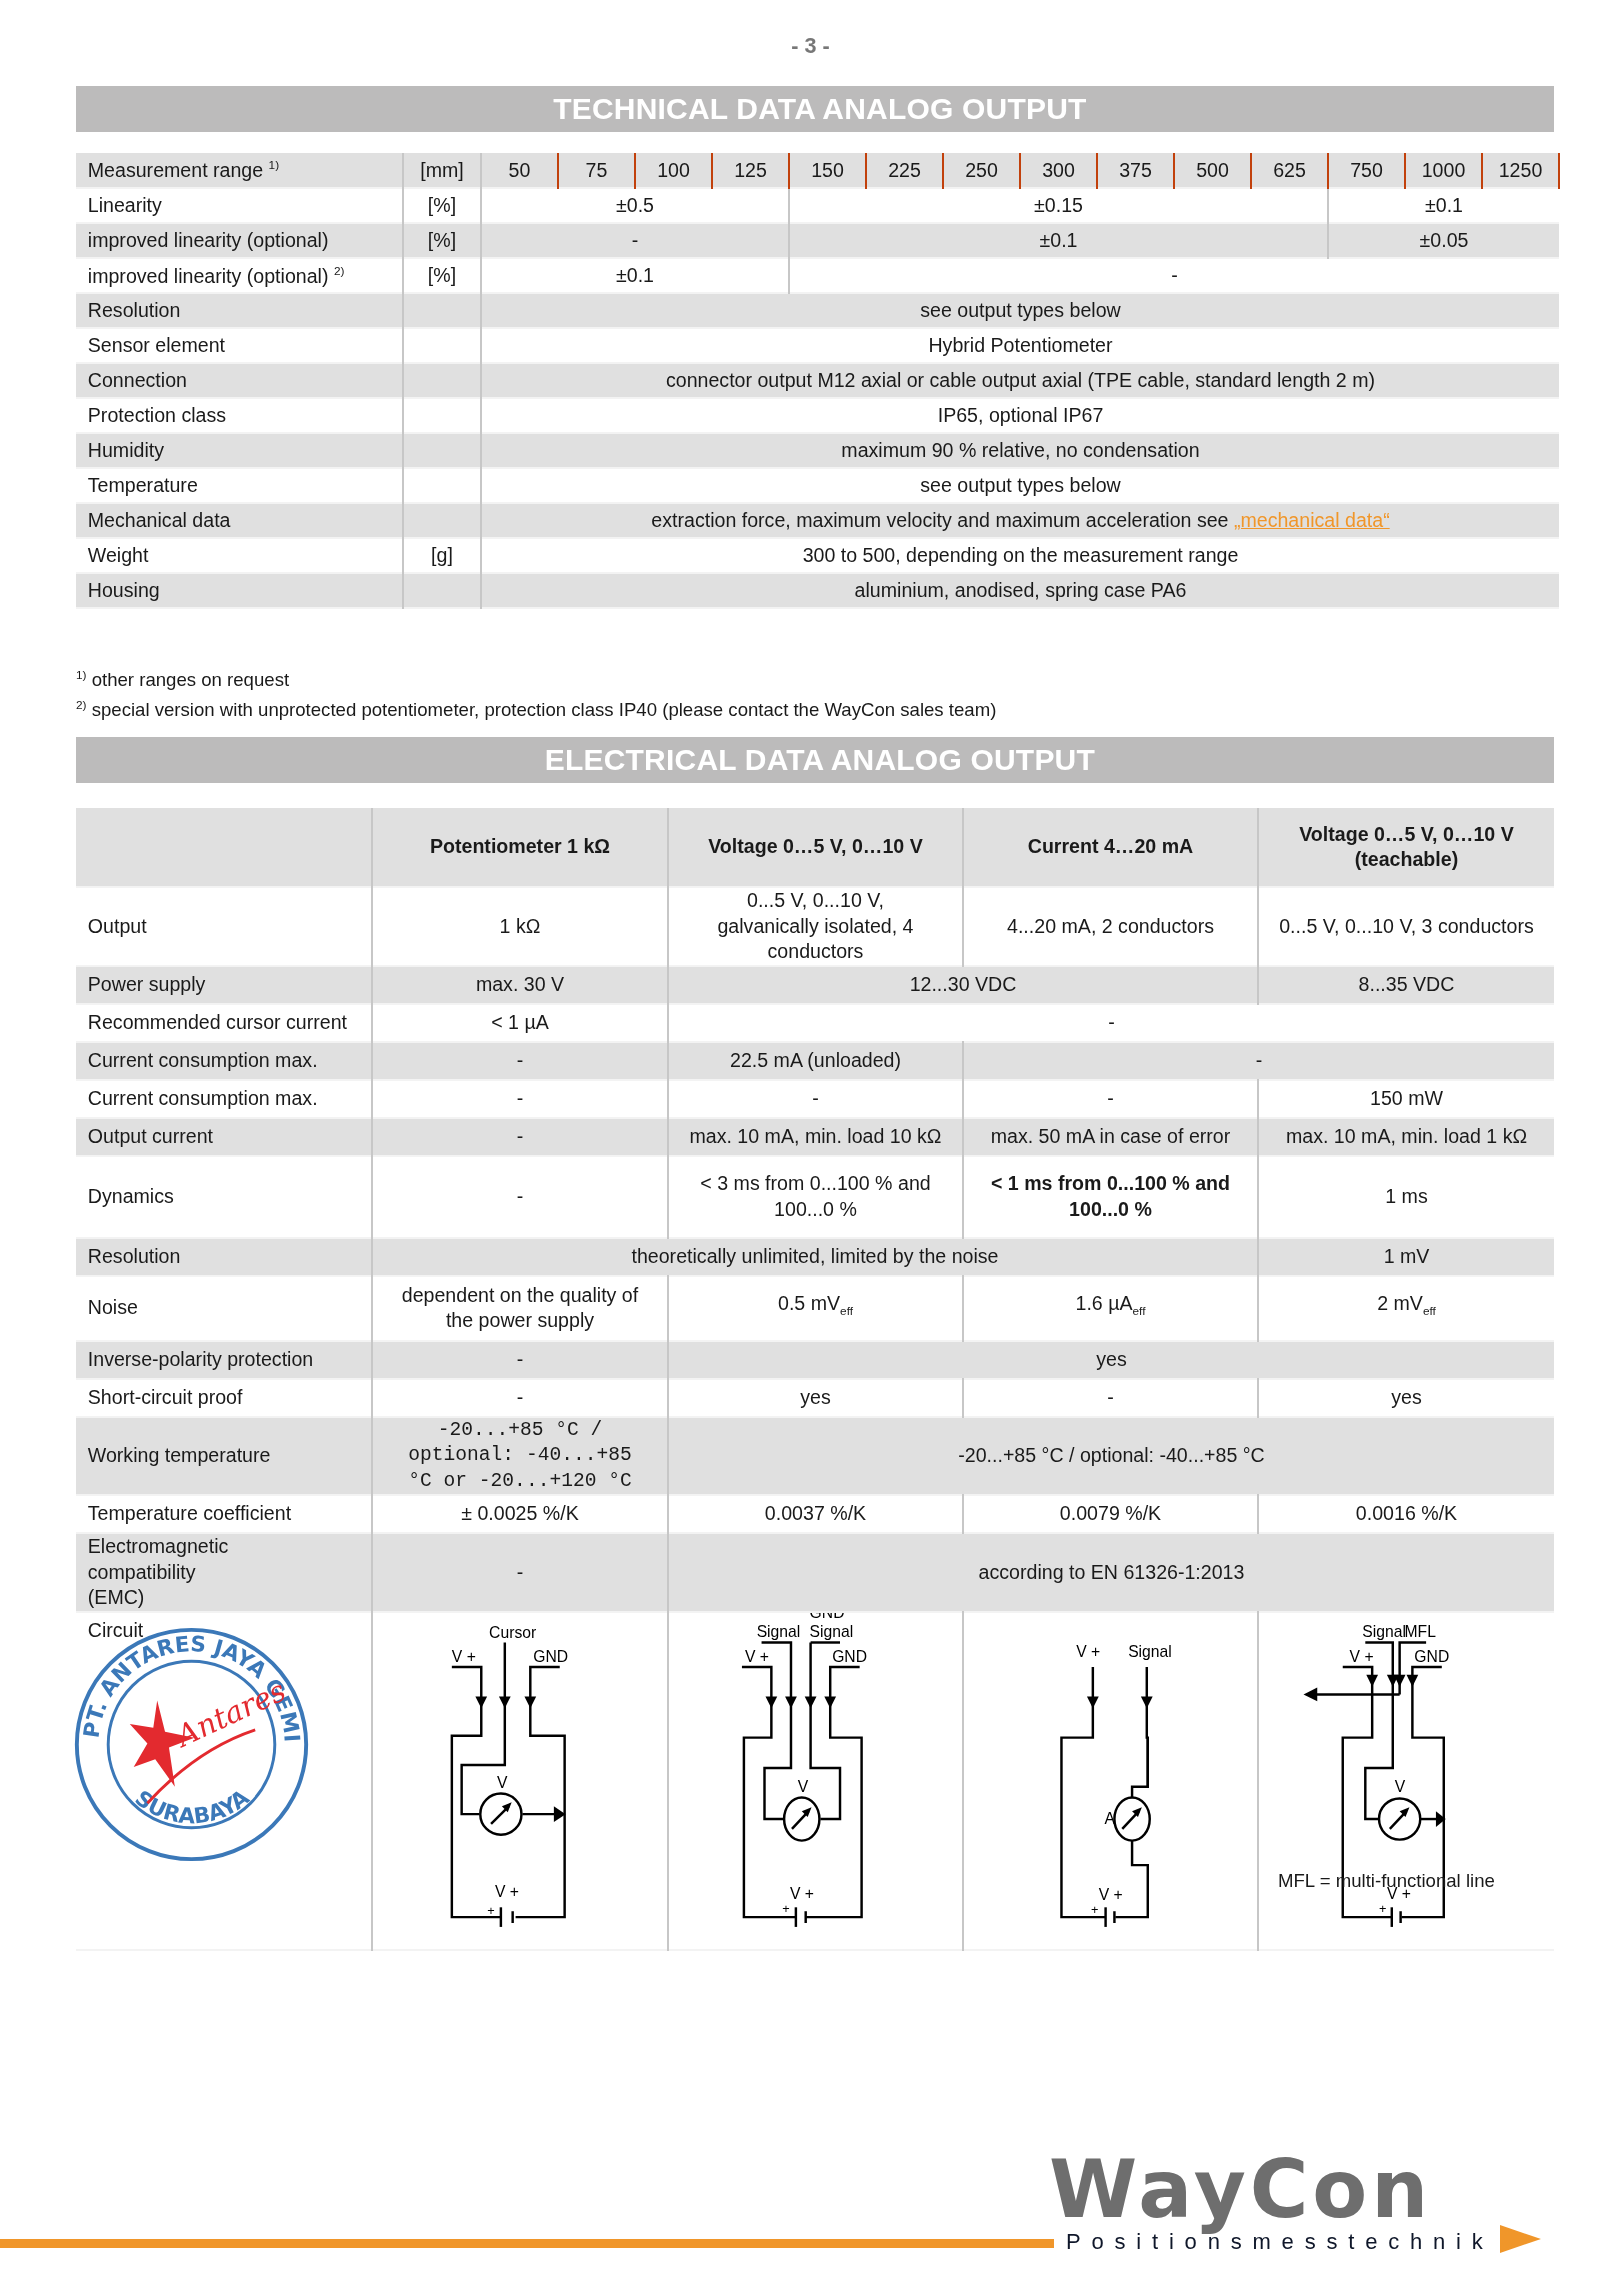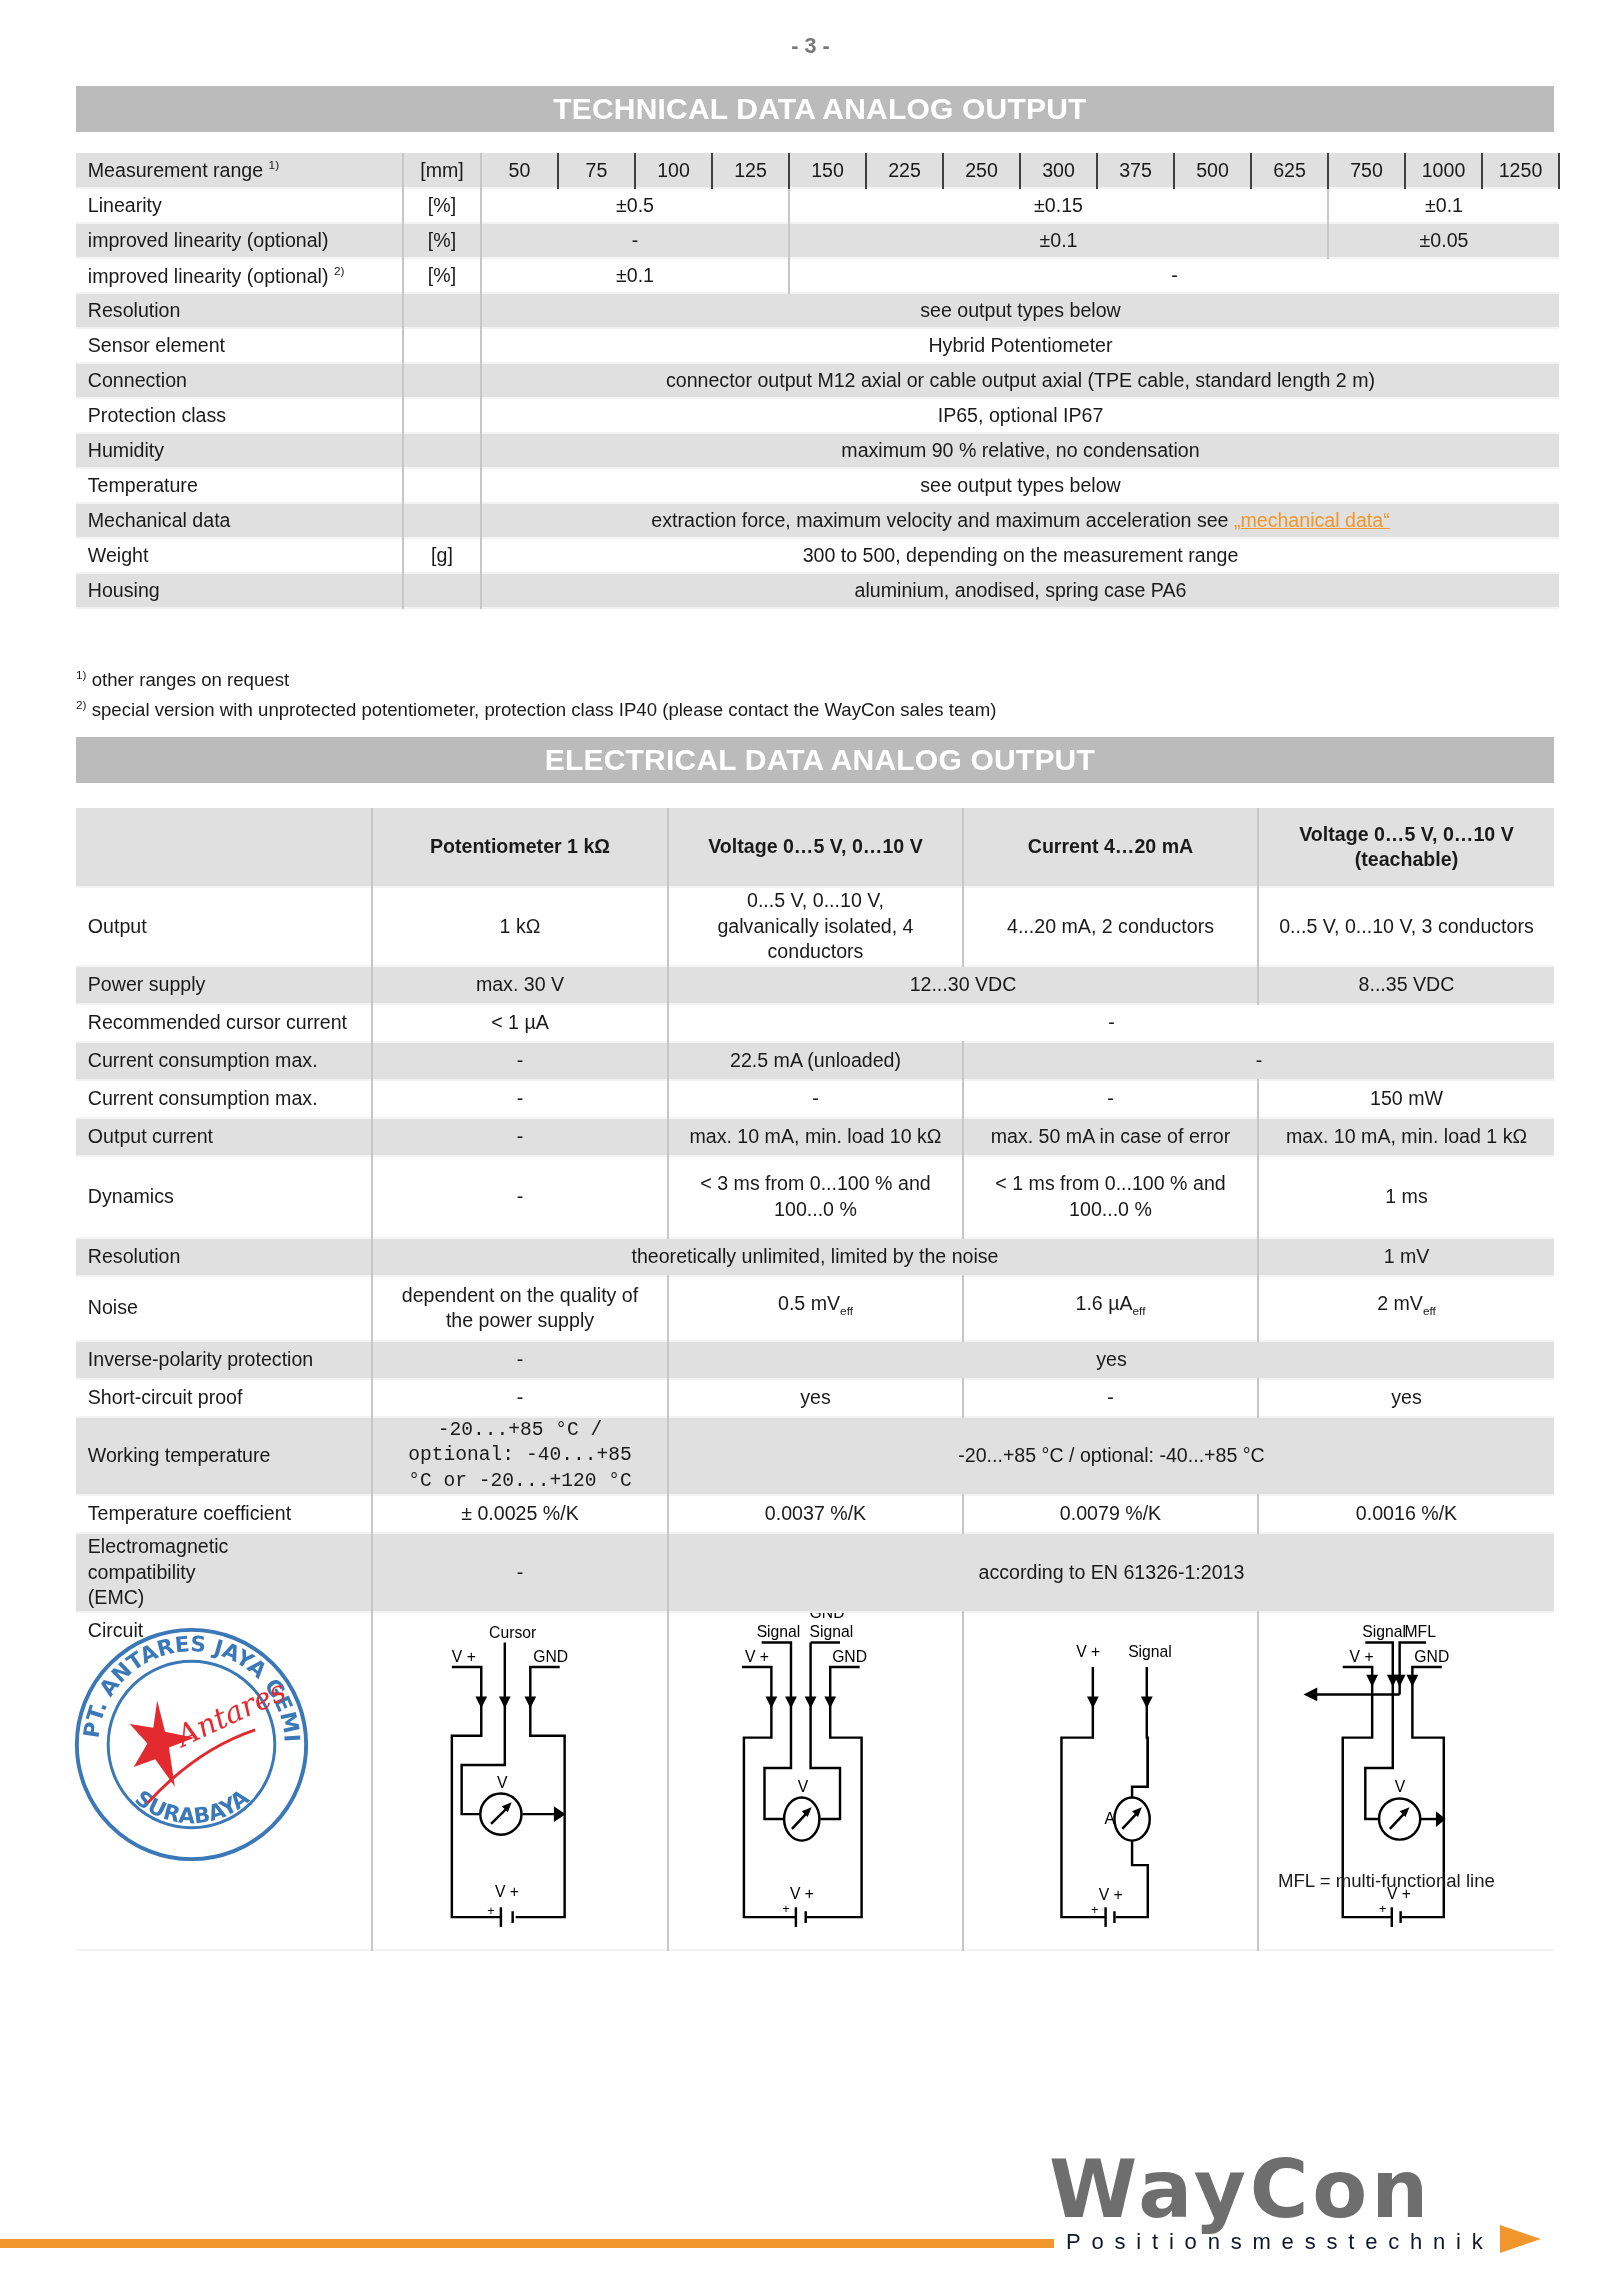--- a/index.html
+++ b/index.html
@@ -7,21 +7,21 @@
   .page-num { position:absolute; top:33px; left:0; width:1621px; text-align:center; font-size:21.6px; font-weight:bold; color:#777; }
   .section-bar { position:absolute; left:76px; width:1478px; height:46px; background:#bcbbbb; color:#ffffff; font-size:30px; font-weight:bold; line-height:46px; padding-left:9.8px; box-sizing:border-box; letter-spacing:0.2px;text-align:center; }
   table { position:absolute; left:76px; width:1478px; border-collapse:collapse; table-layout:fixed; font-size:19.6px; }
   td, th { padding:0 3.9px; text-align:center; vertical-align:middle; border-left:2.9px solid #c7c7c7; border-right:2.9px solid #c7c7c7; }
   td:first-child, th:first-child { text-align:left; padding-left:11.8px; border-left:none; }
   td:last-child, th:last-child { border-right:none; }
   tr.g td, tr.g th { background:#e0e0e0; }
   tr.w td { background:#ffffff; }
   tr { border-bottom:2.9px solid #f3f3f3; }
   .t1 tr { height:35px; }
-  .t1 td.rng { border-left:2px solid #cfcfcf; border-right:2px solid #404040; }
+  .t1 td.rng { border-left:2px solid #cfcfcf; border-right:2px solid #c2410c; }
   .t1 td.u { text-align:center; }
   .link { color:#f0962a; text-decoration:underline; }
   sup { font-size:11.8px; }
   sub { font-size:11.8px; }
   .footnotes { position:absolute; left:76px; top:663px; font-size:18.6px; line-height:25.5px; }
   .t2 th { font-weight:bold; font-size:19.6px; height:62px; line-height:25.5px; }
   .t2 td { line-height:25.5px; }
   .circuit-row td { vertical-align:top; background:#fff; }
   .circ { display:block; margin:0 auto; }
   .stamp { position:absolute; left:69px; top:1622px; }
@@ -190,21 +190,21 @@
     <td>Output current</td>
     <td>-</td>
     <td>max. 10 mA, min. load 10 kΩ</td>
     <td>max. 50 mA in case of error</td>
     <td>max. 10 mA, min. load 1 kΩ</td>
   </tr>
   <tr class="w" style="height:82px">
     <td>Dynamics</td>
     <td>-</td>
     <td style="padding:0 24.5px;">&lt; 3 ms from 0...100 % and 100...0 %</td>
-    <td style="padding:0 18px;">&lt; 1 ms from 0...100 % and 100...0 %</td>
+    <td style="padding:0 18px;font-weight:bold;">&lt; 1 ms from 0...100 % and 100...0 %</td>
     <td>1 ms</td>
   </tr>
   <tr class="g" style="height:38px">
     <td>Resolution</td>
     <td colspan="3">theoretically unlimited, limited by the noise</td>
     <td>1 mV</td>
   </tr>
   <tr class="w" style="height:65px">
     <td>Noise</td>
     <td style="padding:0 14.7px;">dependent on the quality of the power supply</td>

